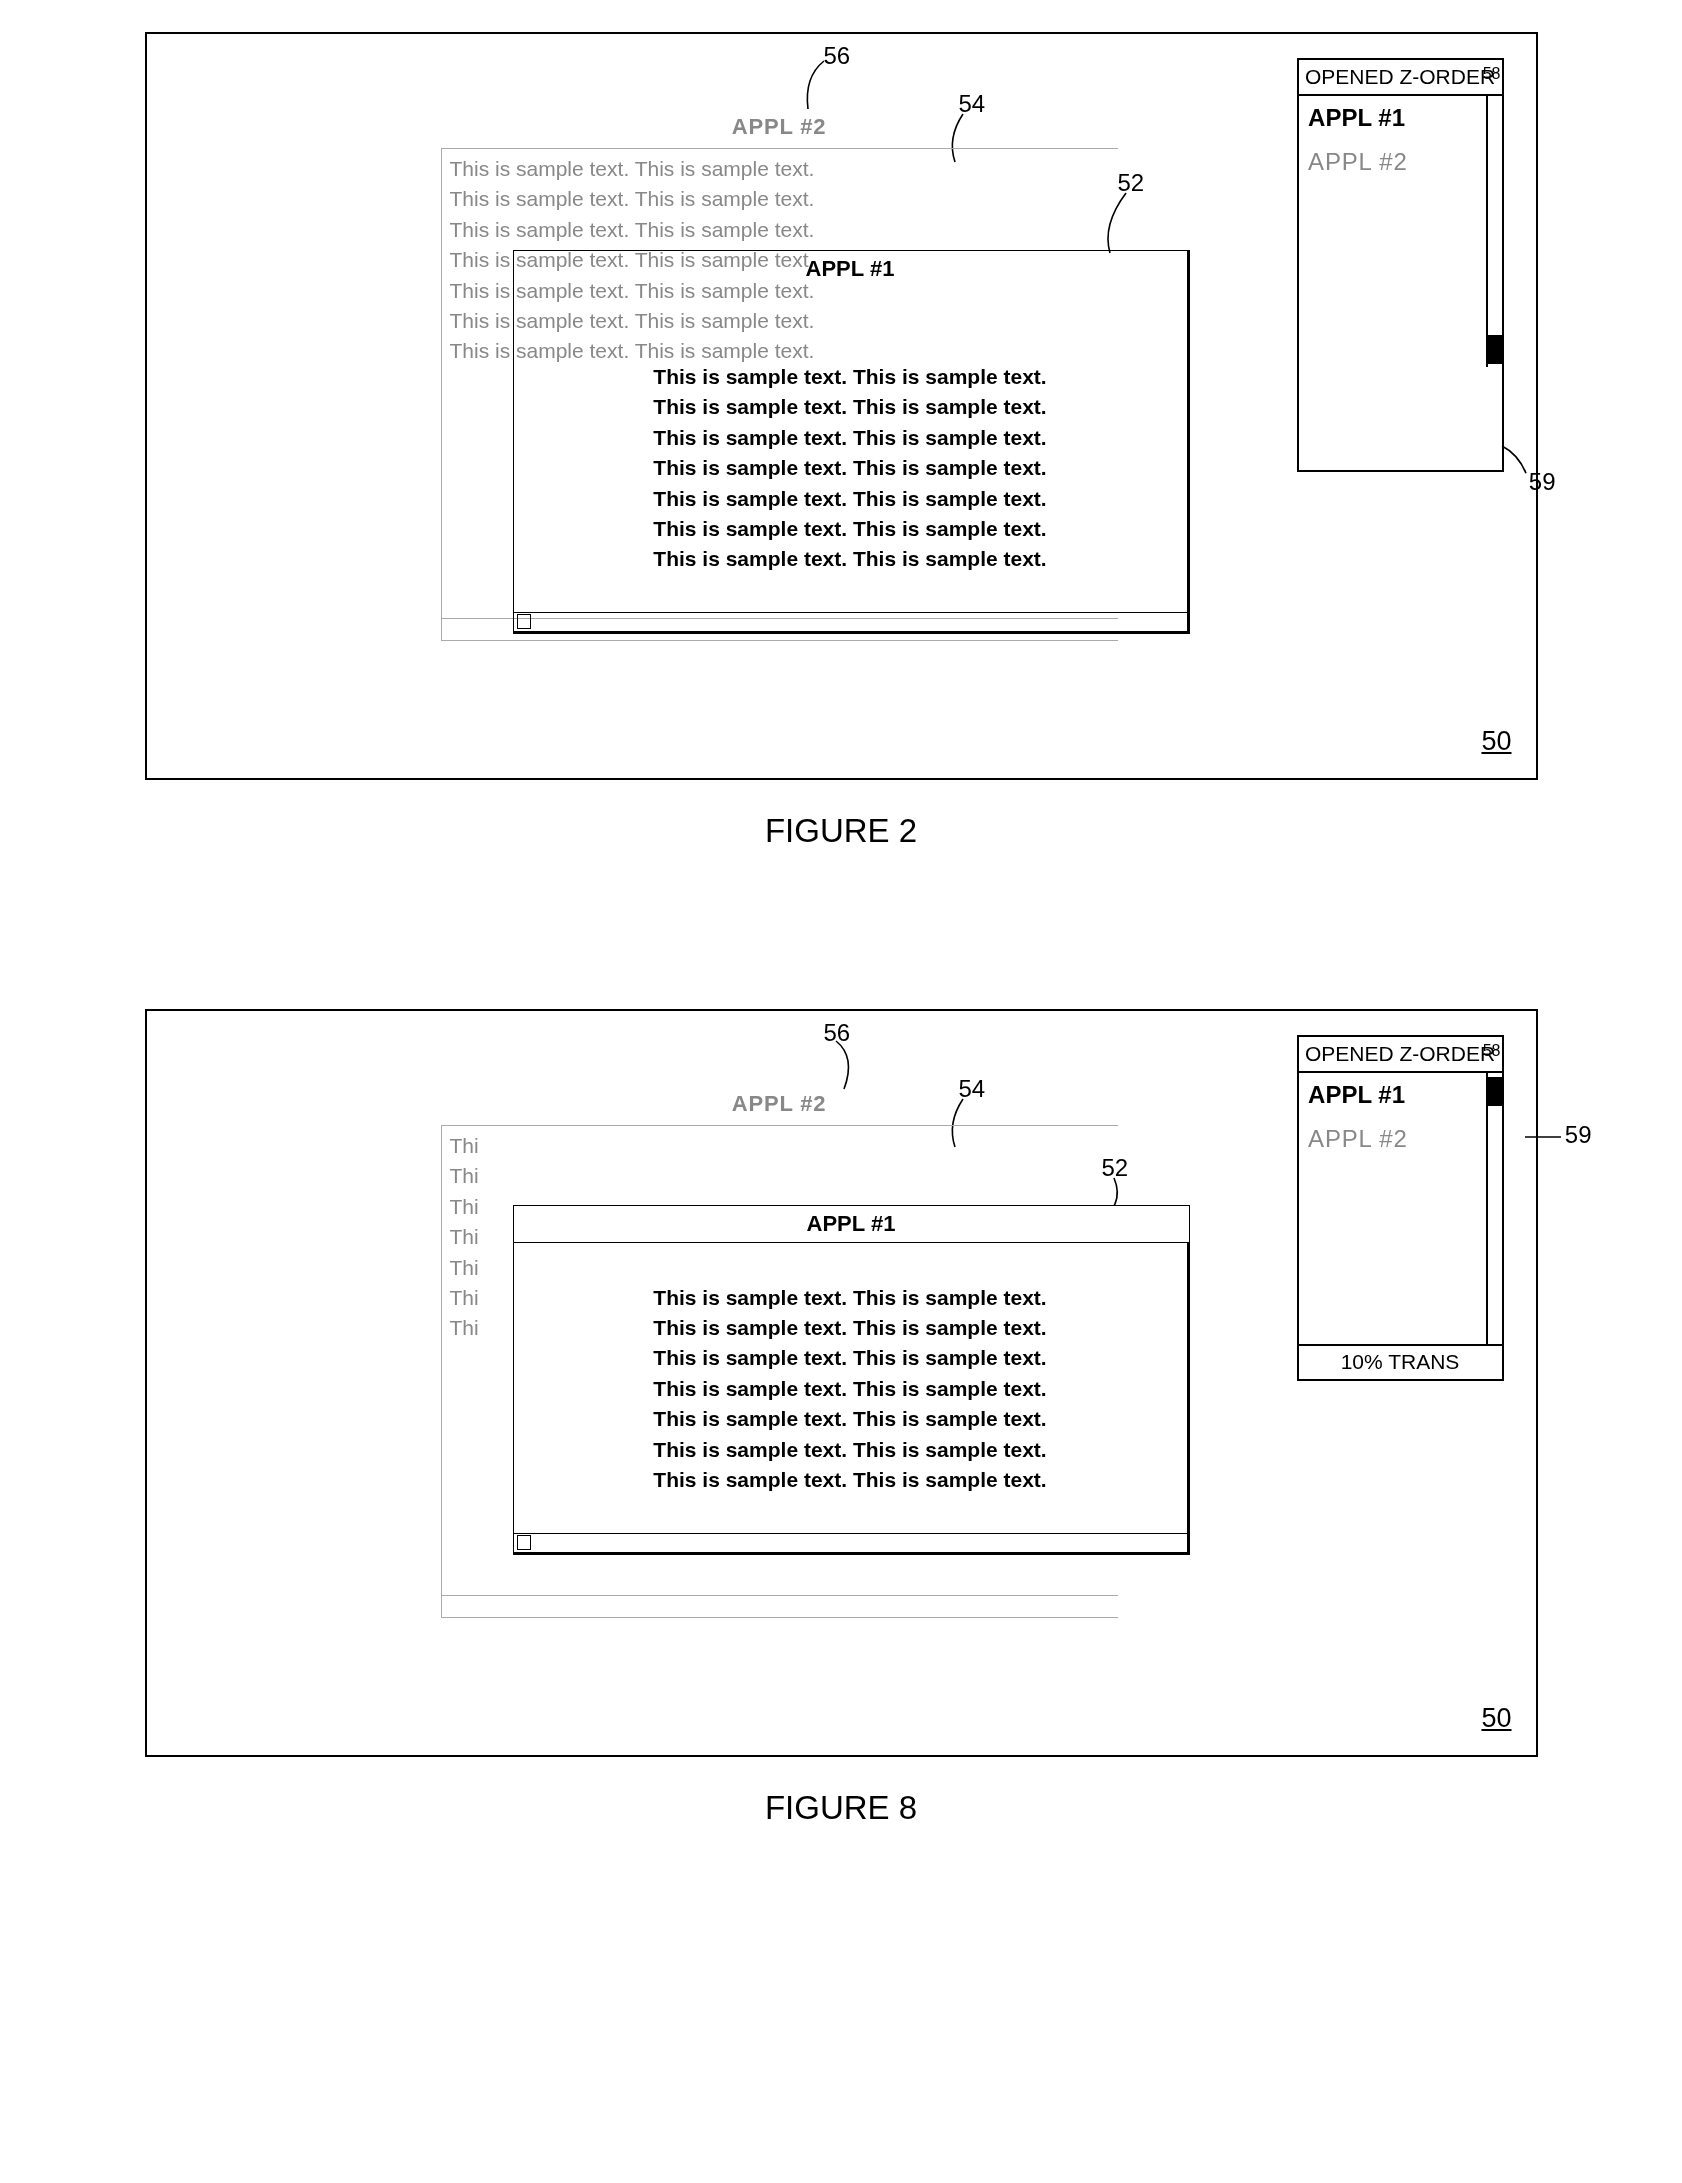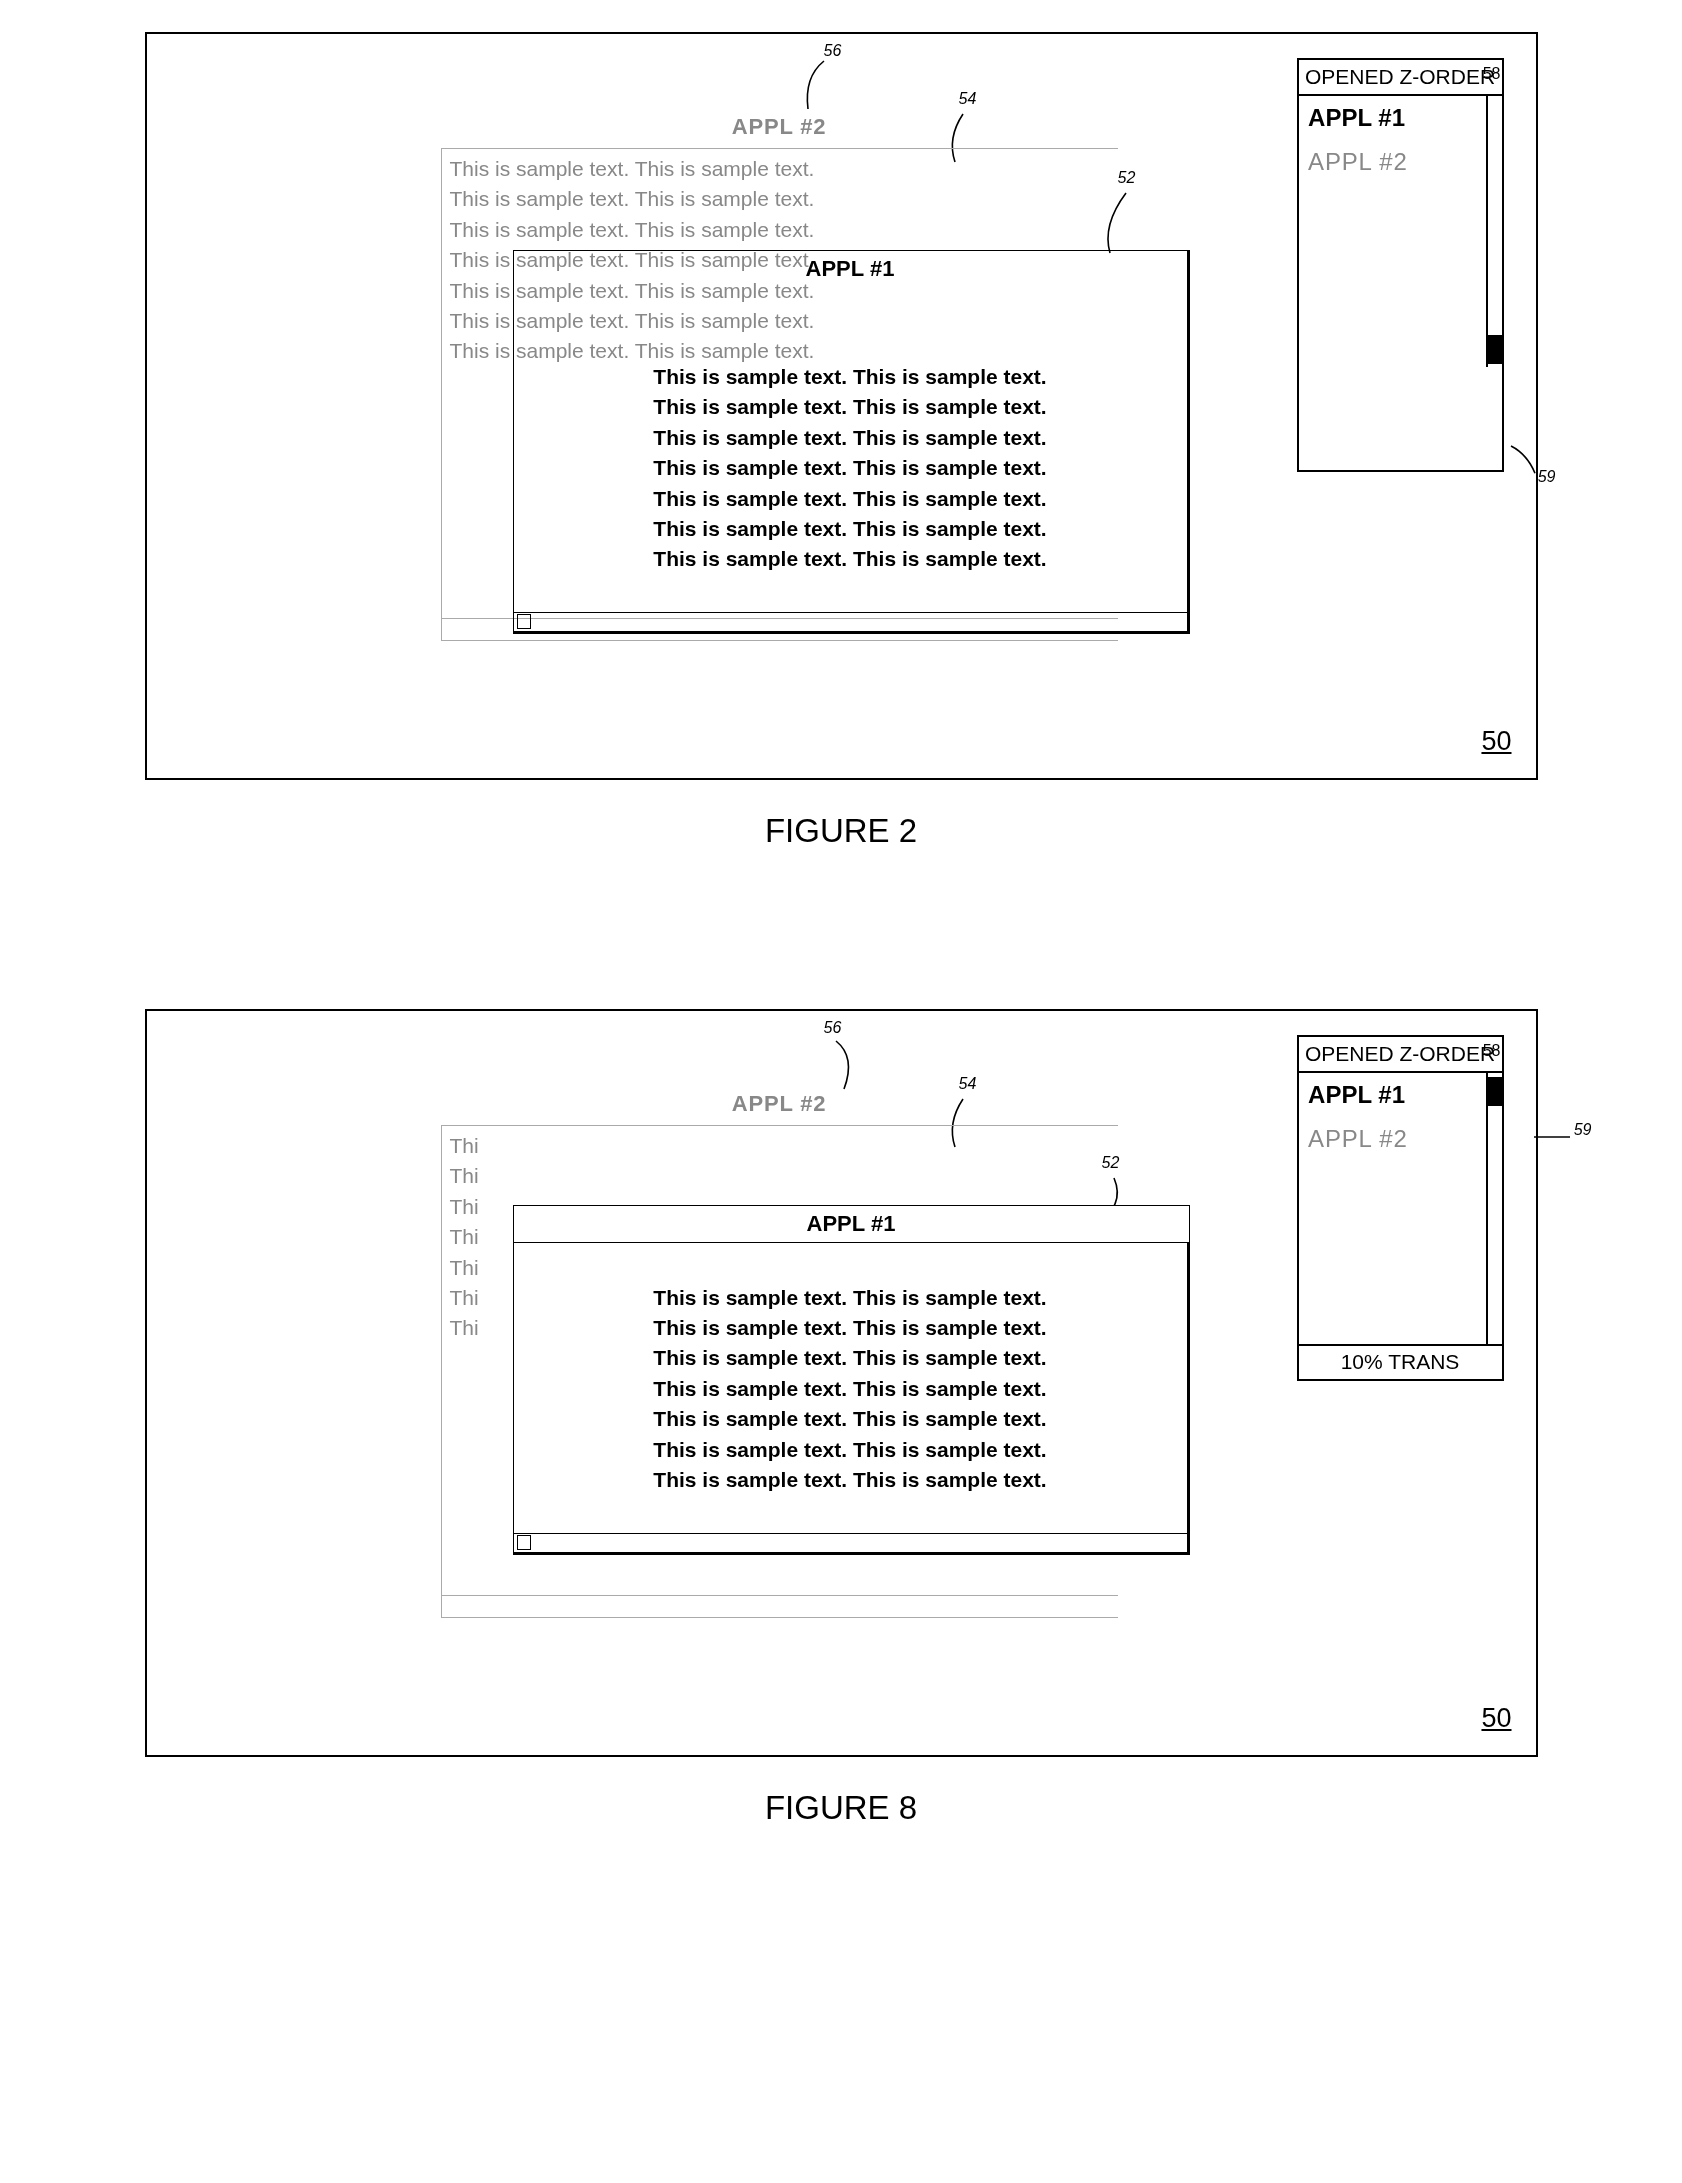--- a/index.html
+++ b/index.html
@@ -21,23 +21,22 @@
     width: 1393px;
     height: 748px;
     border: 2.4px solid #000;
     margin: 0 auto;
     background: #fff;
   }
 
   
   .leader {
     position: absolute;
-    font-size: 16px;
+    font-size: 24px;
     pointer-events: none;
-    font-style: italic;
   }
   .leader .num { font-weight: 400; }
   .leader svg { position:absolute; overflow:visible; }
 
   
   .win-appl2 {
     position: absolute;
     left: 294px;
     top: 80px;
     width: 677px;

